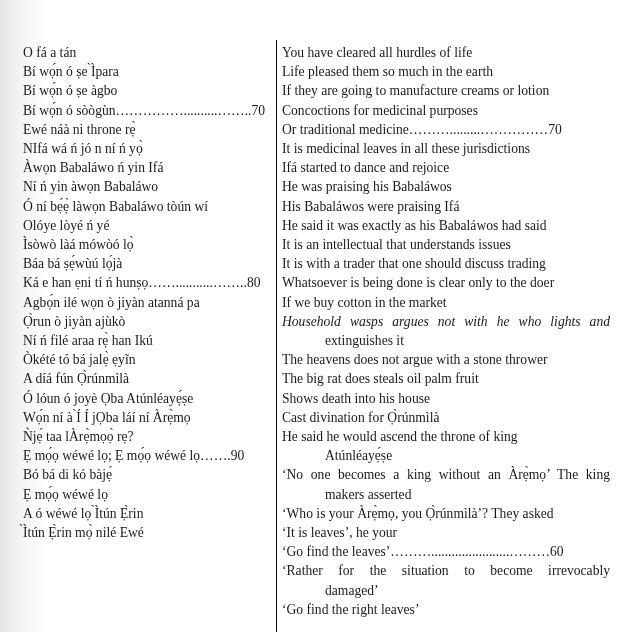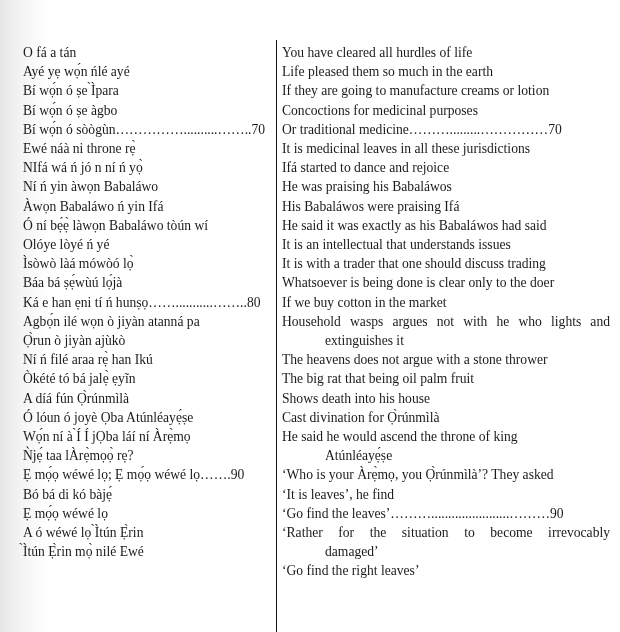--- a/index.html
+++ b/index.html
@@ -64,28 +64,27 @@
   </style>
 </head>
 <body>
 
 <div class="page-shadow"></div>
 
 <div class="columns">
 
   <div class="col-left">
     <p class="line">O fá a tán</p>
-    <p class="line">Ayé yẹ wọ́n ńlé ayé</p>
     <p class="line">Bí wọ́n ó ṣe ̀Ìpara</p>
     <p class="line">Bí wọ́n ó ṣe àgbo</p>
     <p class="line">Bí wọ́n ó sòògùn……………..........……..70</p>
     <p class="line">Ewé náà ni throne rẹ̀</p>
     <p class="line">NIfá wá ń jó n ní ń yọ̀</p>
+    <p class="line">Àwọn Babaláwo ń yin Ifá</p>
     <p class="line">Ní ń yin àwọn Babaláwo</p>
-    <p class="line">Àwọn Babaláwo ń yin Ifá</p>
     <p class="line">Ó ní bẹ́ẹ̀ làwọn Babaláwo tòún wí</p>
     <p class="line">Olóye lòyé ń yé</p>
     <p class="line">Ìsòwò làá mówòó lọ̀</p>
     <p class="line">Báa bá ṣẹ́wùú lọ́jà</p>
     <p class="line">Ká e han ẹni tí ń hunṣọ……...........……..80</p>
     <p class="line">Agbọ́n ilé wọn ò jiyàn atanná pa</p>
     <p class="line">Ọ̀run ò jiyàn ajùkò</p>
     <p class="line">Ní ń filé araa rẹ̀ han Ikú</p>
     <p class="line">Òkété tó bá jalẹ̀ ẹyĩn</p>
     <p class="line">A díá fún Ọ̀rúnmìlà</p>
@@ -110,34 +109,38 @@
     <p class="line">It is medicinal leaves in all these jurisdictions</p>
     <p class="line">Ifá started to dance and rejoice</p>
     <p class="line">He was praising his Babaláwos</p>
     <p class="line">His Babaláwos were praising Ifá</p>
     <p class="line">He said it was exactly as his Babaláwos had said</p>
     <p class="line">It is an intellectual that understands issues</p>
     <p class="line">It is with a trader that one should discuss trading</p>
     <p class="line">Whatsoever is being done is clear only to the doer</p>
     <p class="line">If we buy cotton in the market</p>
     <div class="line wrap">
-      <span style="display:block;text-align:justify;text-align-last:justify;">Household wasps argues not with he who lights and</span>
+      <span style="display:block;text-align:justify;text-align-last:justify;font-style:italic;">Household wasps argues not with he who lights and</span>
       <span class="hang">extinguishes it</span>
     </div>
     <p class="line">The heavens does not argue with a stone thrower</p>
-    <p class="line">The big rat that being oil palm fruit</p>
+    <p class="line">The big rat does steals oil palm fruit</p>
     <p class="line">Shows death into his house</p>
     <p class="line">Cast divination for Ọ̀rúnmìlà</p>
     <div class="line wrap">
       <span style="display:block;">He said he would ascend the throne of king</span>
       <span class="hang">Atúnléayẹ́ṣe</span>
     </div>
+    <div class="line wrap">
+      <span style="display:block;text-align:justify;text-align-last:justify;">‘No one becomes a king without an Àrẹ̀mọ’ The king</span>
+      <span class="hang">makers asserted</span>
+    </div>
     <p class="line">‘Who is your  Àrẹ̀mọ, you Ọ̀rúnmìlà’? They asked</p>
-    <p class="line">‘It is leaves’, he find</p>
-    <p class="line">‘Go find the leaves’……….......................………90</p>
+    <p class="line">‘It is leaves’, he your</p>
+    <p class="line">‘Go find the leaves’……….......................………60</p>
     <div class="line wrap">
       <span style="display:block;text-align:justify;text-align-last:justify;">‘Rather for the situation to become irrevocably</span>
       <span class="hang">damaged’</span>
     </div>
     <p class="line">‘Go find the right leaves’</p>
 
   </div>
 
 </div>
 

